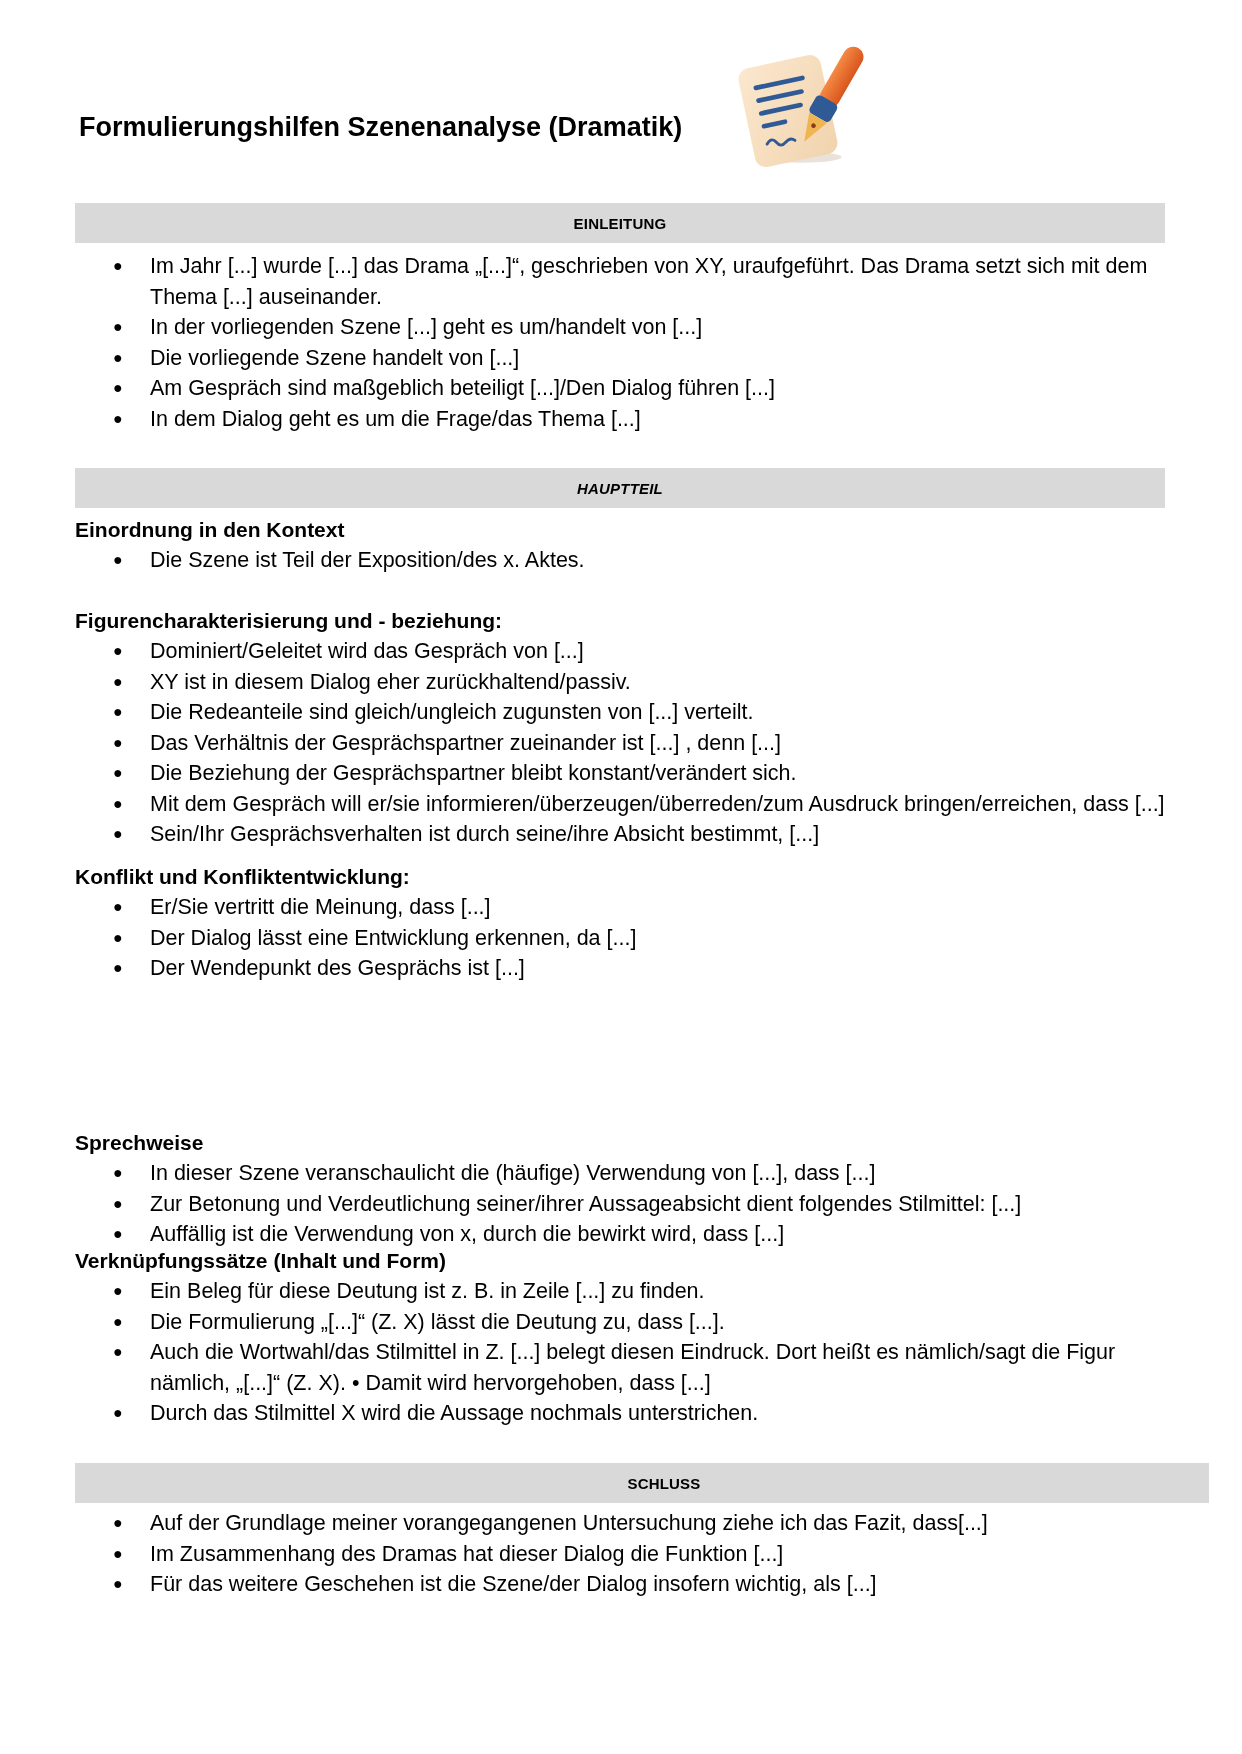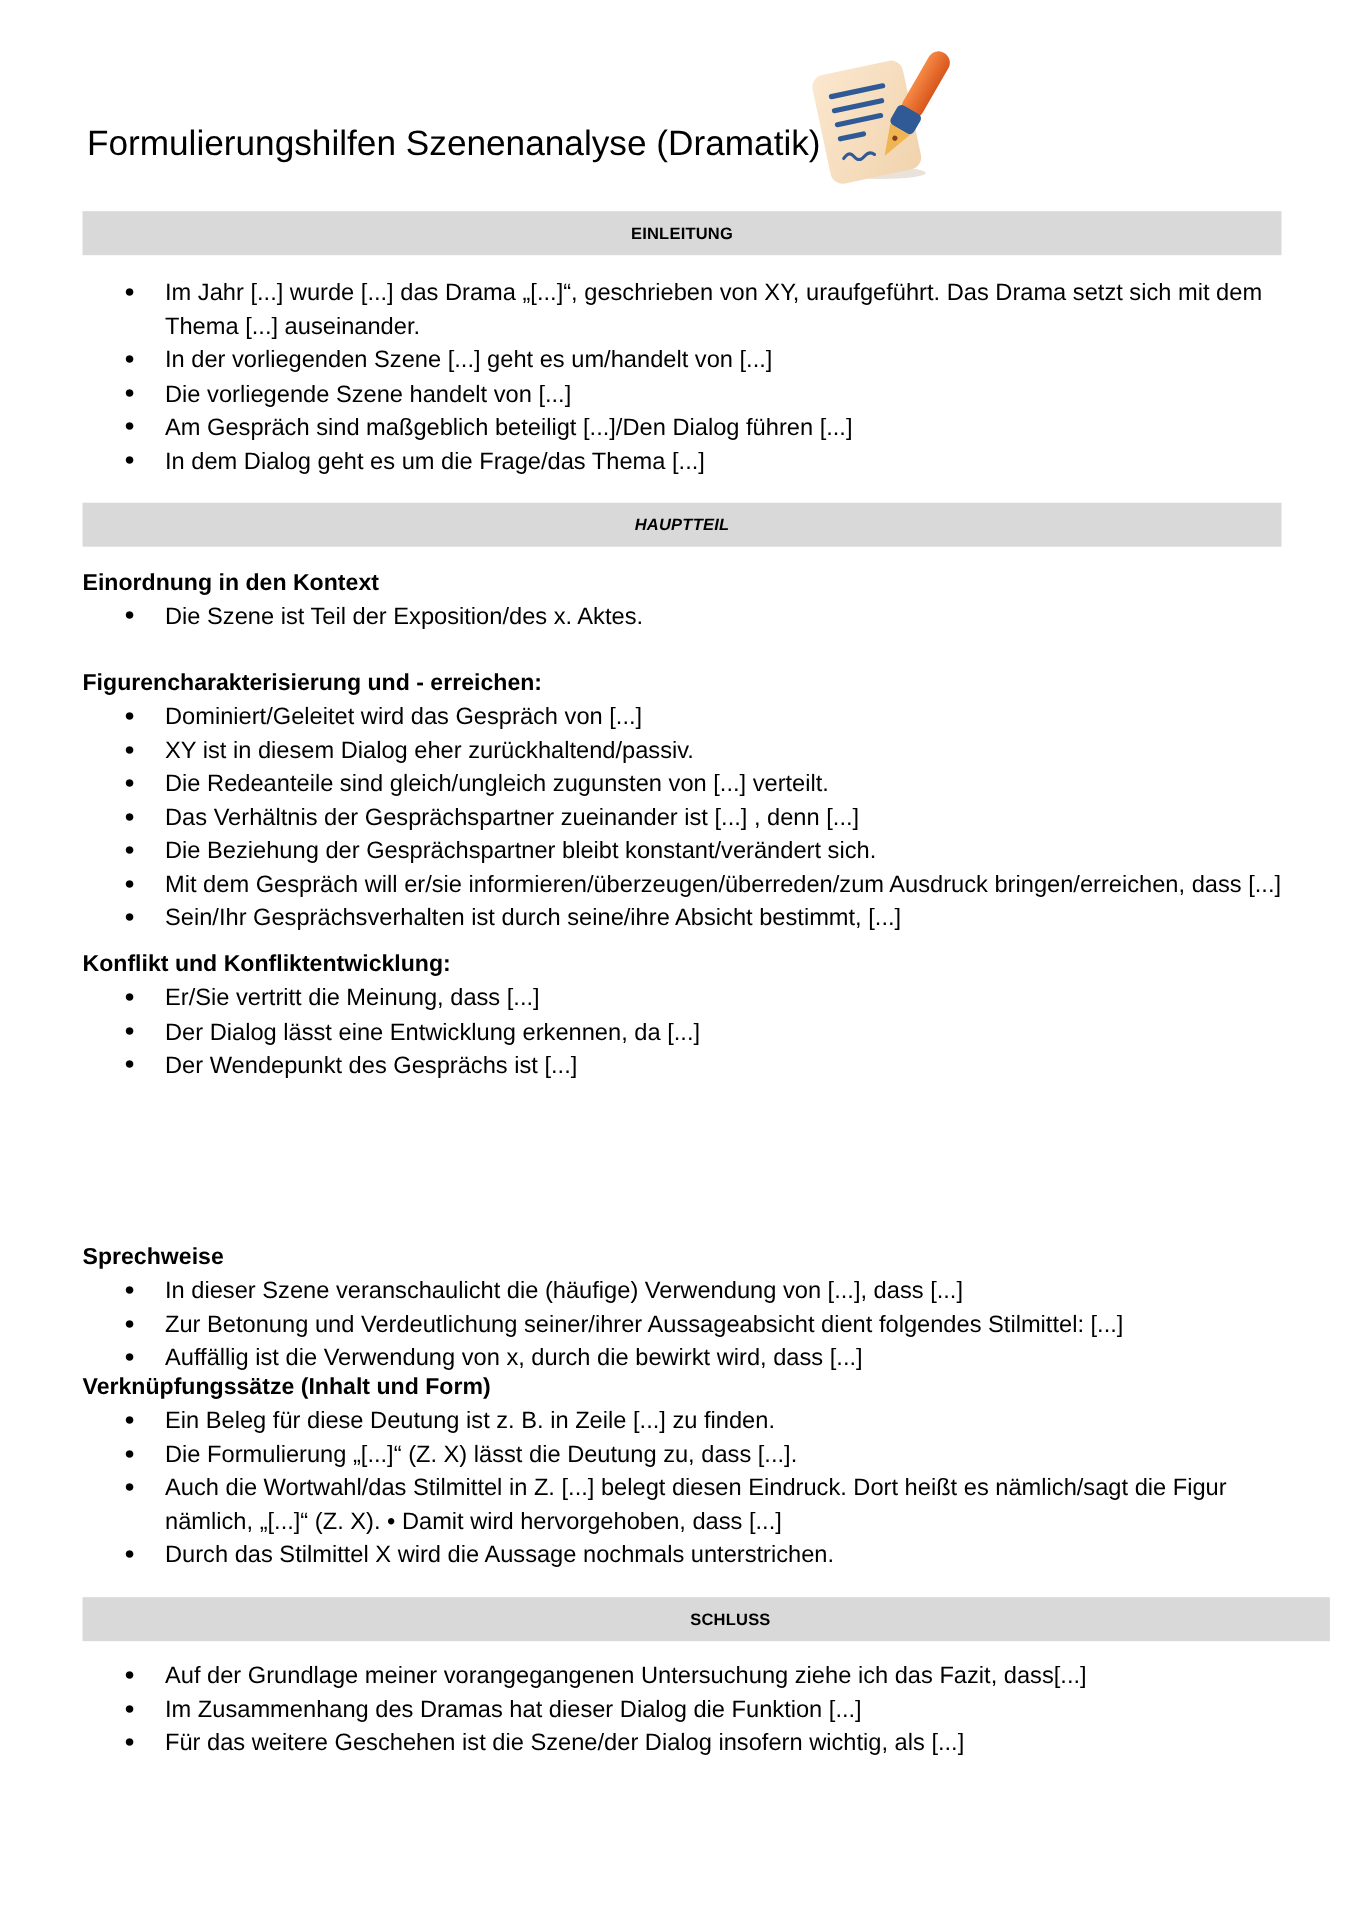--- a/index.html
+++ b/index.html
@@ -1,24 +1,24 @@
 <!DOCTYPE html>
 <html><head>
 <meta charset="utf-8">
 <style>
   html, body { margin: 0; padding: 0; background: #ffffff; }
   body { width: 1242px; height: 1754px; position: relative; overflow: hidden;
          font-family: "Liberation Sans", sans-serif; color: #000; }
   .page { position: absolute; left: 75px; top: 0; width: 1090px; }
   .title-row { position: absolute; left: 0; top: 28px; width: 1090px; height: 150px; }
-  .title { position: absolute; left: 4px; top: 84px; font-size: 32px; font-weight: normal; white-space: nowrap; }
+  .title { position: absolute; left: 4px; top: 84px; font-size: 27px; font-weight: bold; white-space: nowrap; }
   .logo { position: absolute; left: 650px; top: 6px; width: 140px; height: 140px; }
   .bar { position: absolute; left: 0; width: 1090px; height: 40px; background: #d9d9d9;
          display: flex; align-items: center; justify-content: center;
-         font-size: 15px; font-weight: bold; letter-spacing: 0.2px; }
+         font-size: 15px; font-weight: bold; letter-spacing: 0.2px; margin-top: 11px; }
   .sec { position: absolute; left: 0; width: 1090px; }
   .h { font-size: 21px; font-weight: bold; line-height: 30px; height: 30px; white-space: nowrap; }
   ul { list-style: none; margin: 0; padding: 0; }
   li { position: relative; padding-left: 75px; font-size: 21.5px; line-height: 30.5px; }
   li::before { content: "\25CF"; position: absolute; left: 38px; top: 0; font-size: 16px; }
 </style>
 </head>
 <body>
 
 <div class="page">
@@ -74,21 +74,21 @@
   </div>
 
   <div class="sec" style="top:515px;">
     <div class="h">Einordnung in den Kontext</div>
     <ul>
       <li>Die Szene ist Teil der Exposition/des x. Aktes.</li>
     </ul>
   </div>
 
   <div class="sec" style="top:606px;">
-    <div class="h">Figurencharakterisierung und - erreichen:</div>
+    <div class="h">Figurencharakterisierung und - beziehung:</div>
     <ul>
       <li>Dominiert/Geleitet wird das Gespräch von [...]</li>
       <li>XY ist in diesem Dialog eher zurückhaltend/passiv.</li>
       <li>Die Redeanteile sind gleich/ungleich zugunsten von [...] verteilt.</li>
       <li>Das Verhältnis der Gesprächspartner zueinander ist [...] , denn [...]</li>
       <li>Die Beziehung der Gesprächspartner bleibt konstant/verändert sich.</li>
       <li>Mit dem Gespräch will er/sie informieren/überzeugen/überreden/zum Ausdruck bringen/erreichen, dass [...]</li>
       <li>Sein/Ihr Gesprächsverhalten ist durch seine/ihre Absicht bestimmt, [...]</li>
     </ul>
   </div>

